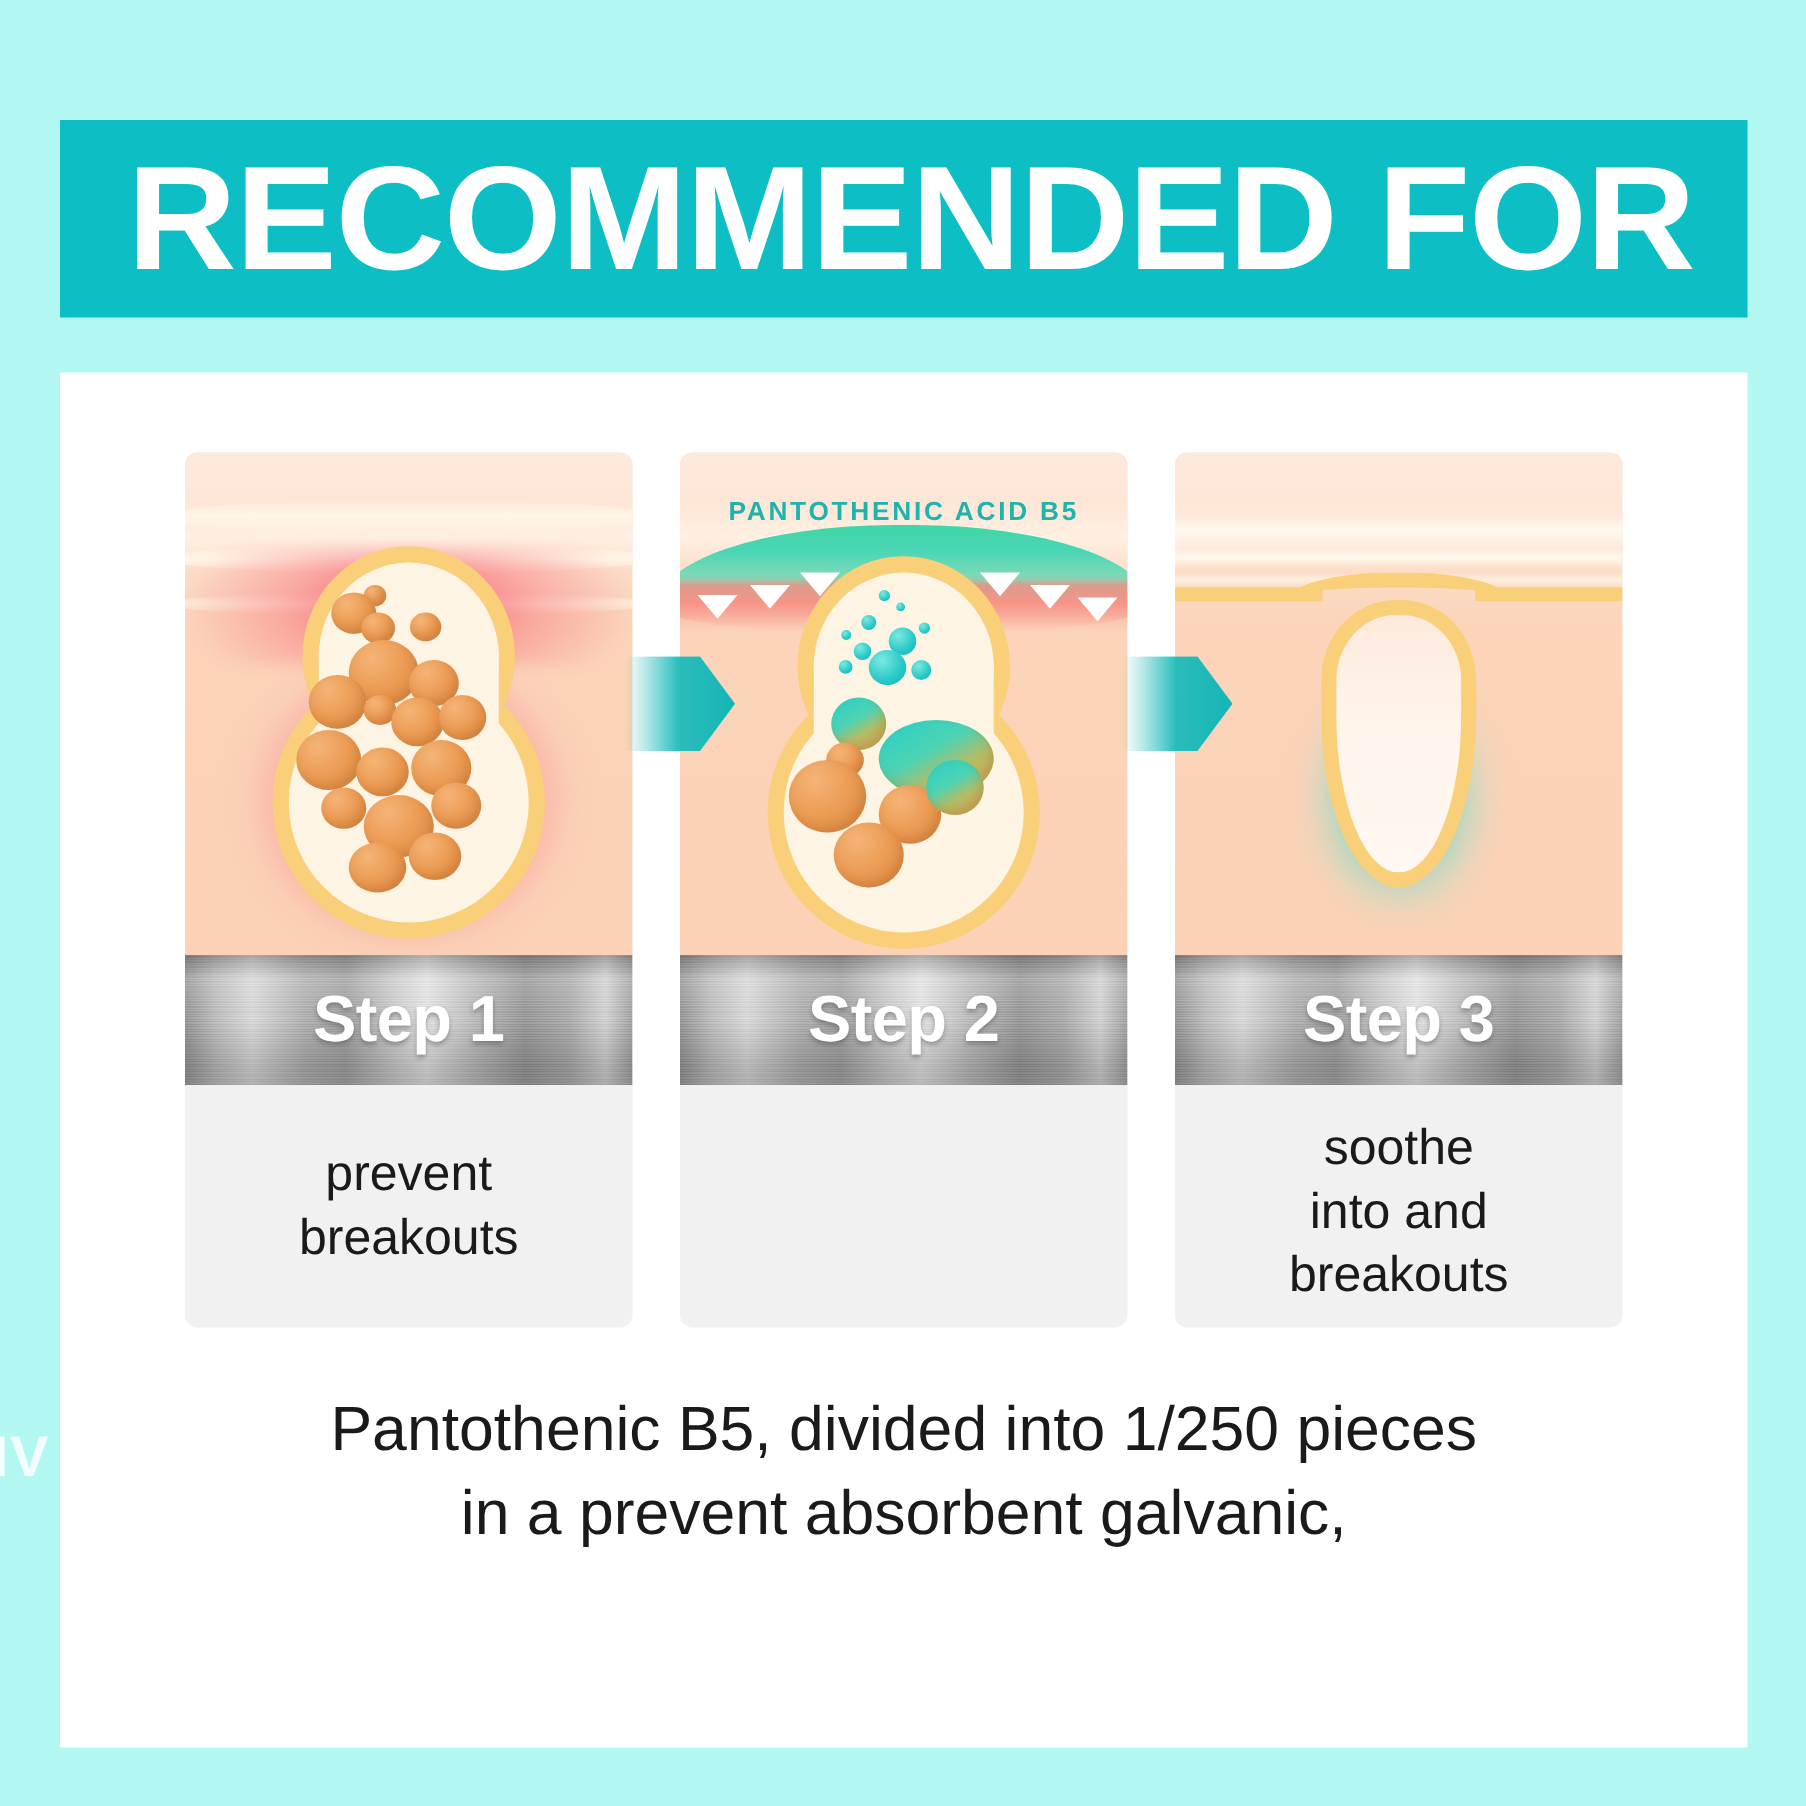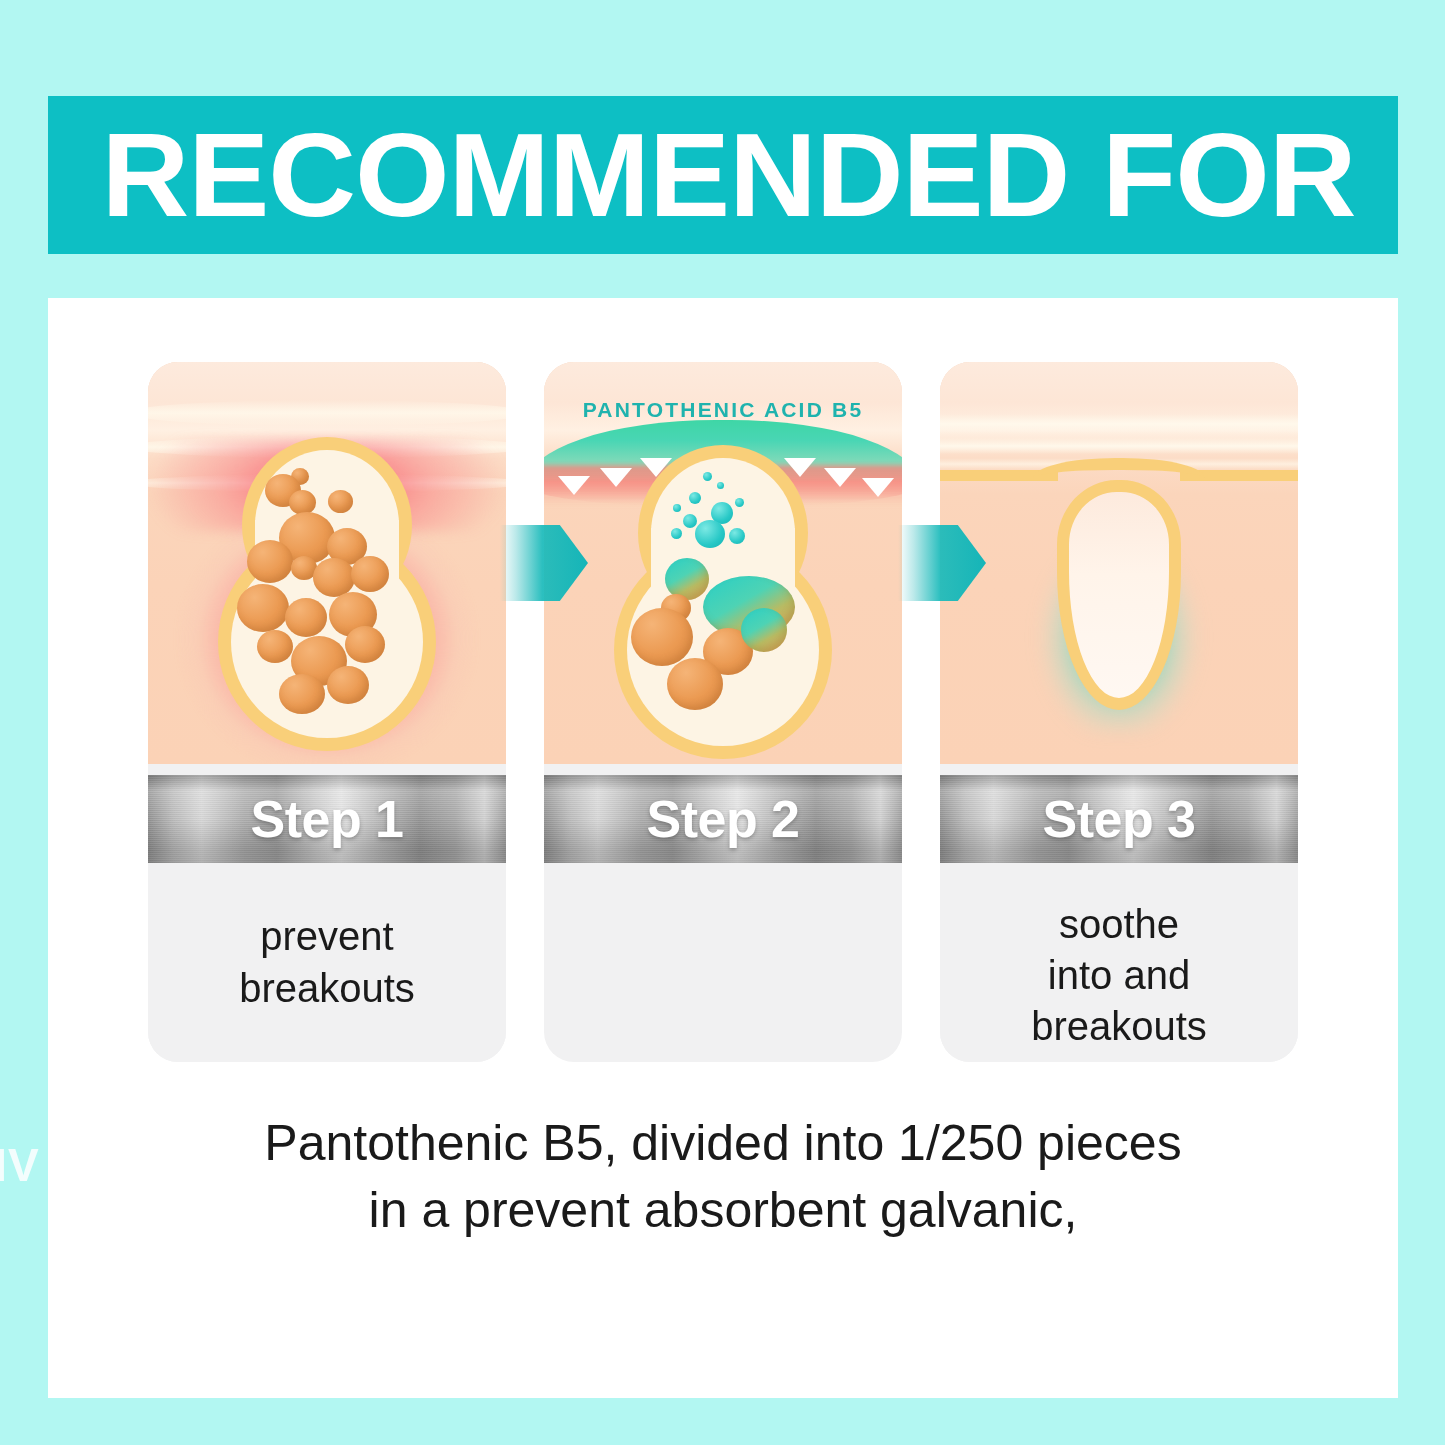--- a/index.html
+++ b/index.html
@@ -46,21 +46,21 @@
   }
 
   
   .cards{
     position:absolute;left:148px;top:362px;
     width:1150px;height:700px;
     display:flex;justify-content:space-between;
   }
   .card{
     width:358px;height:700px;
-    border-radius:30px;
+    border-radius:10px;
     background:#f1f1f2;
     overflow:hidden;
     position:relative;
     display:flex;flex-direction:column;
   }
 
   
   .skin{
     position:relative;
     height:402px;
@@ -202,30 +202,30 @@
   }
   .skin3-line{
     position:absolute;left:0;top:108px;width:100%;height:11px;
     background:#f9cf79;
   }
   .skin3-line.l{left:0;width:118px;}
   .skin3-line.r{left:240px;width:120px;}
 
   
   .band{
-    height:88px;
+    height:104px;
     position:relative;
     background:
       repeating-linear-gradient(180deg, rgba(255,255,255,.10) 0px, rgba(255,255,255,.10) 1px, rgba(0,0,0,.03) 1px, rgba(0,0,0,.03) 2px),
       linear-gradient(90deg,
         #8d8d8d 0%, #b8b8b8 7%, #d6d6d6 15%,
         #a9a9a9 27%, #9a9a9a 36%, #c9c9c9 47%,
         #e2e2e2 54%, #b5b5b5 65%, #8f8f8f 76%,
         #a5a5a5 86%, #cfcfcf 94%, #9b9b9b 100%);
-    display:flex;align-items:center;justify-content:center;margin-top:11px;
+    display:flex;align-items:center;justify-content:center;
   }
   .band::before{
     content:"";position:absolute;left:0;top:0;width:100%;height:100%;
     background:linear-gradient(180deg, rgba(60,60,60,.30) 0%, rgba(255,255,255,.22) 18%,
       rgba(255,255,255,.05) 50%, rgba(40,40,40,.18) 86%, rgba(90,90,90,.30) 100%);
   }
   .band-label{
     position:relative;z-index:2;
     color:#ffffff;font-size:52px;font-weight:700;
     letter-spacing:-.5px;
@@ -233,21 +233,21 @@
   }
 
   
   .caption{
     flex:1;
     background:#f1f1f2;
     display:flex;align-items:center;justify-content:center;
     text-align:center;
     padding:0 18px;
   }
-  .caption.top{align-items:flex-start;padding-top:36px;}
+  .caption.top{align-items:flex-start;padding-top:25px;}
   .caption-text{
     font-size:40px;color:#1a1a1a;line-height:1.28;font-weight:400;
   }
 
   
   .arrow{
     position:absolute;top:525px;
     width:88px;height:76px;
     background:linear-gradient(90deg, rgba(30,182,184,0) 0%, rgba(30,182,184,.30) 18%, rgba(26,186,186,.92) 48%, #15b5b8 100%);
     clip-path:polygon(0 0, 68% 0, 100% 50%, 68% 100%, 0 100%);

